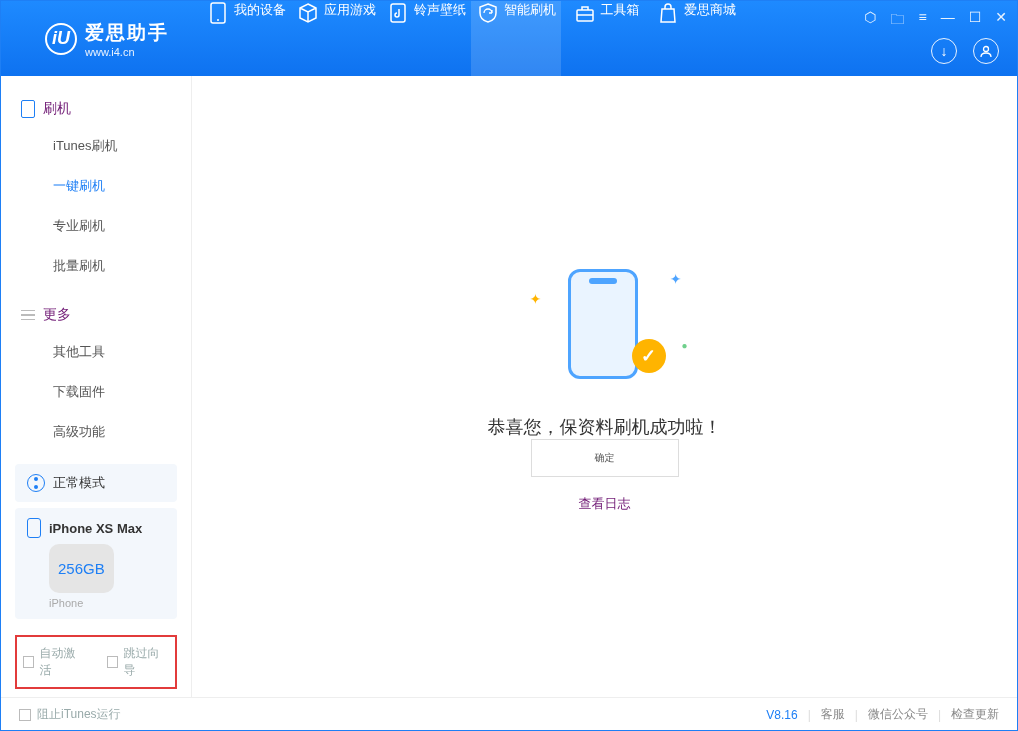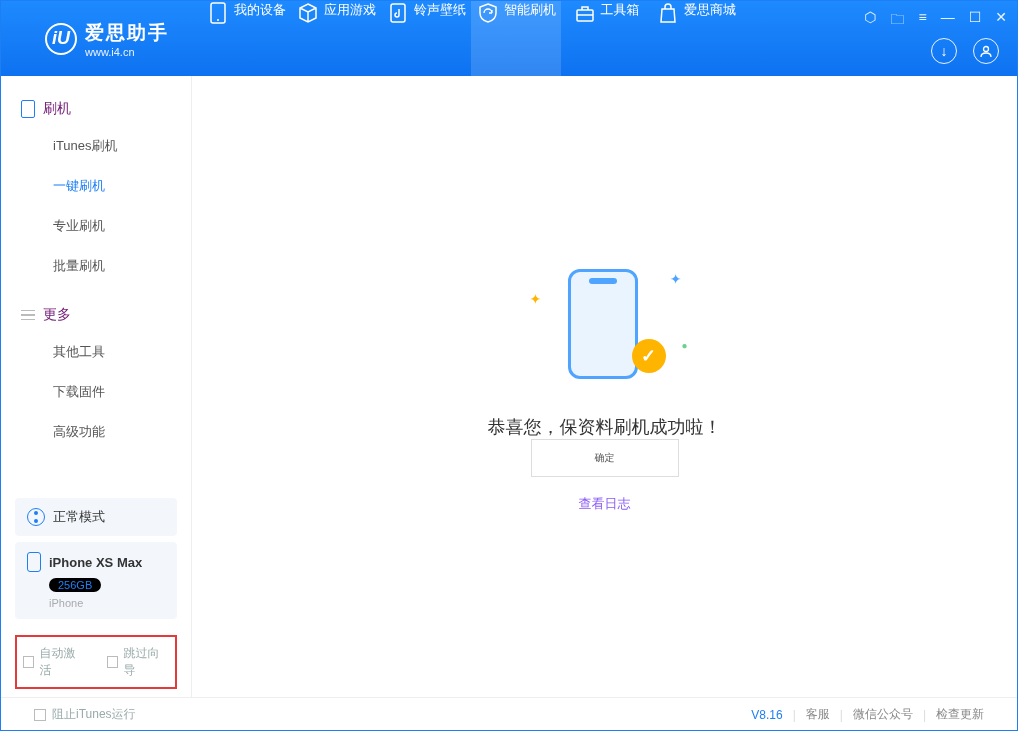--- a/index.html
+++ b/index.html
@@ -25,38 +25,38 @@
 .side-item.active { color: #1e7ff5; }
 .side-spacer { flex: 1; }
 .mode-box { margin: 6px 14px; background: #f3f7fc; border-radius: 4px; padding: 10px 12px; display: flex; align-items: center; gap: 8px; font-size: 13px; color: #333; }
 .mode-icon { width: 18px; height: 18px; border: 1.5px solid #1e7ff5; border-radius: 50%; position: relative; }
 .mode-icon::before, .mode-icon::after { content: ""; position: absolute; width: 4px; height: 4px; background: #1e7ff5; border-radius: 50%; }
 .mode-icon::before { top: 2px; left: 6px; }
 .mode-icon::after { bottom: 2px; right: 6px; }
 .device-box { margin: 0 14px 6px; background: #f3f7fc; border-radius: 4px; padding: 10px 12px; }
 .device-row1 { display: flex; align-items: center; gap: 8px; font-size: 13px; font-weight: bold; color: #333; }
 .device-phone-icon { width: 14px; height: 20px; border: 1.5px solid #1e7ff5; border-radius: 3px; }
-.device-storage { display: inline-block; margin-top: 6px; margin-left: 22px; background: #000000; color: #1e7ff5; padding: 1px 9px; border-radius: 10px; font-size: 11px; }
+.device-storage { display: inline-block; margin-top: 6px; margin-left: 22px; background: #e5e5e5; color: #1e7ff5; padding: 16px 9px; border-radius: 10px; font-size: 15px; }
 .device-type { margin-top: 4px; margin-left: 22px; color: #aaa; font-size: 11px; }
 .opts-row { margin: 10px 14px 8px; border: 2px solid #e23b3b; padding: 8px 6px; display: flex; gap: 22px; }
 .chk { display: flex; align-items: center; gap: 5px; font-size: 12px; color: #9aa; cursor: pointer; }
 .chk-box { width: 12px; height: 12px; border: 1px solid #bbb; }
 .main { flex: 1; position: relative; display: flex; flex-direction: column; align-items: center; justify-content: center; }
 .success-illus { position: relative; width: 110px; height: 130px; margin-bottom: 24px; }
 .phone-shape { position: absolute; left: 18px; top: 8px; width: 70px; height: 110px; border: 3px solid #4ea4ff; border-radius: 12px; background: #eaf4ff; }
 .phone-shape::before { content: ""; position: absolute; top: 6px; left: 50%; transform: translateX(-50%); width: 28px; height: 6px; background: #4ea4ff; border-radius: 3px; }
 .check-badge { position: absolute; right: -6px; bottom: 18px; width: 34px; height: 34px; background: #ffb400; border-radius: 50%; display: flex; align-items: center; justify-content: center; color: #fff; font-size: 18px; font-weight: bold; }
 .sparkle { position: absolute; color: #ffb400; font-size: 14px; }
 .sparkle.s1 { left: -20px; top: 30px; }
 .sparkle.s2 { right: -22px; top: 10px; color: #4ea4ff; }
 .sparkle.s3 { right: -28px; bottom: 40px; color: #6fd08c; font-size: 10px; }
 .success-msg { font-size: 18px; color: #333; }
 .ok-btn { width: 148px; height: 38px; border: 1px solid #ddd; background: #fff; font-size: 10px; color: #555; cursor: pointer; margin-bottom: 18px; }
-.log-link { font-size: 13px; color: #8b5cf6; cursor: pointer; }
-.footer { height: 34px; border-top: 1px solid #eee; display: flex; align-items: center; padding: 0 33px; font-size: 12px; color: #888; }
+.log-link { font-size: 13px; color: #701a75; cursor: pointer; }
+.footer { height: 34px; border-top: 1px solid #eee; display: flex; align-items: center; padding: 0 18px; font-size: 12px; color: #888; }
 .footer-left { display: flex; align-items: center; gap: 6px; }
 .footer-right { margin-left: auto; display: flex; align-items: center; gap: 10px; }
 .footer-sep { color: #ddd; }
 .footer-link { cursor: pointer; }
 .version { color: #1e7ff5; }
 .section-icon { width: 14px; height: 18px; }
 .section-icon.phone { border: 1.5px solid #1e7ff5; border-radius: 2px; }
 .section-icon.menu { display: flex; flex-direction: column; gap: 3px; justify-content: center; }
 .section-icon.menu span { height: 1.5px; background: #bbb; width: 14px; }
 </style>

